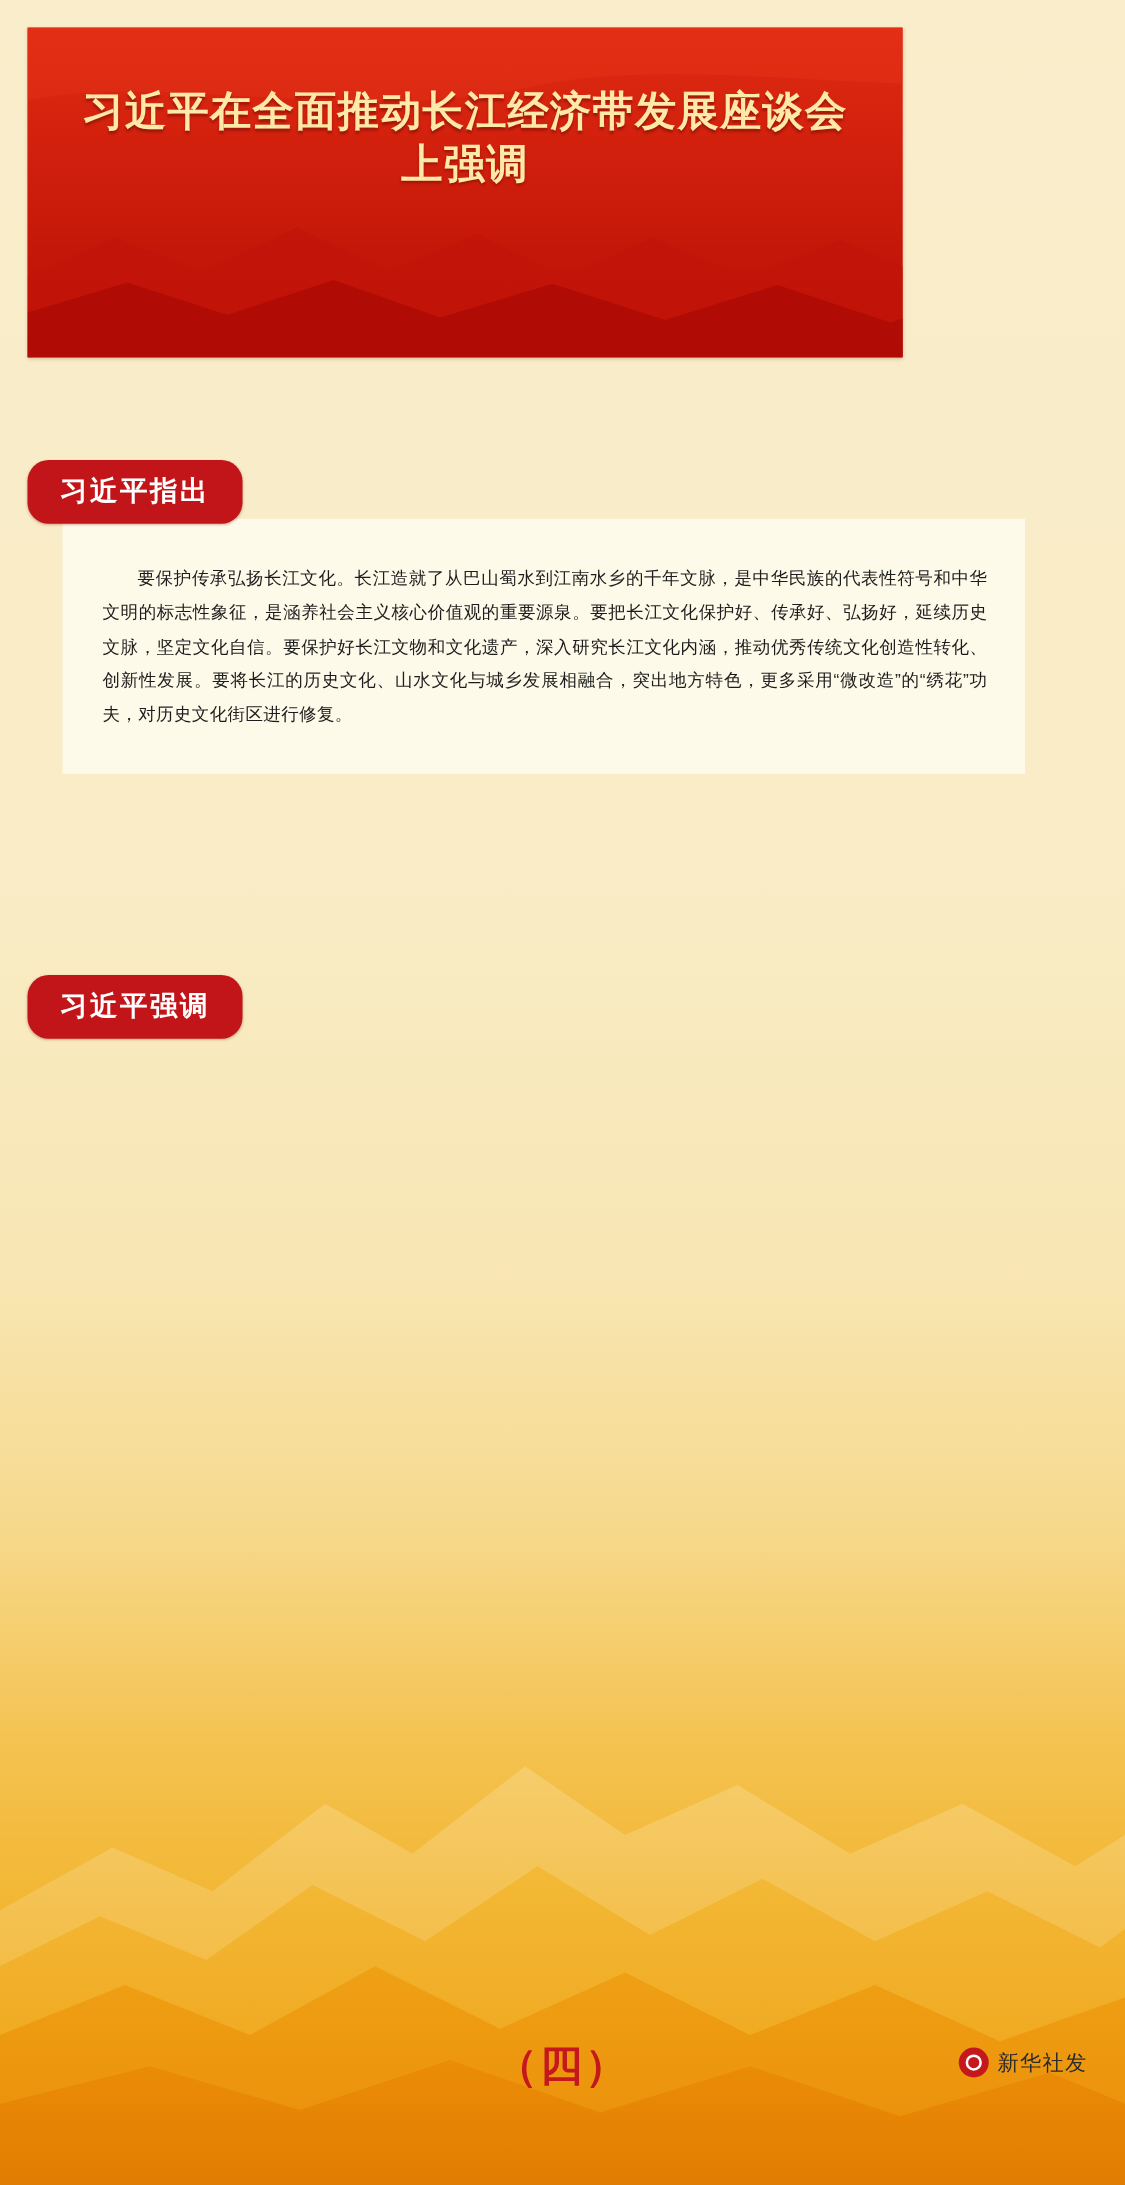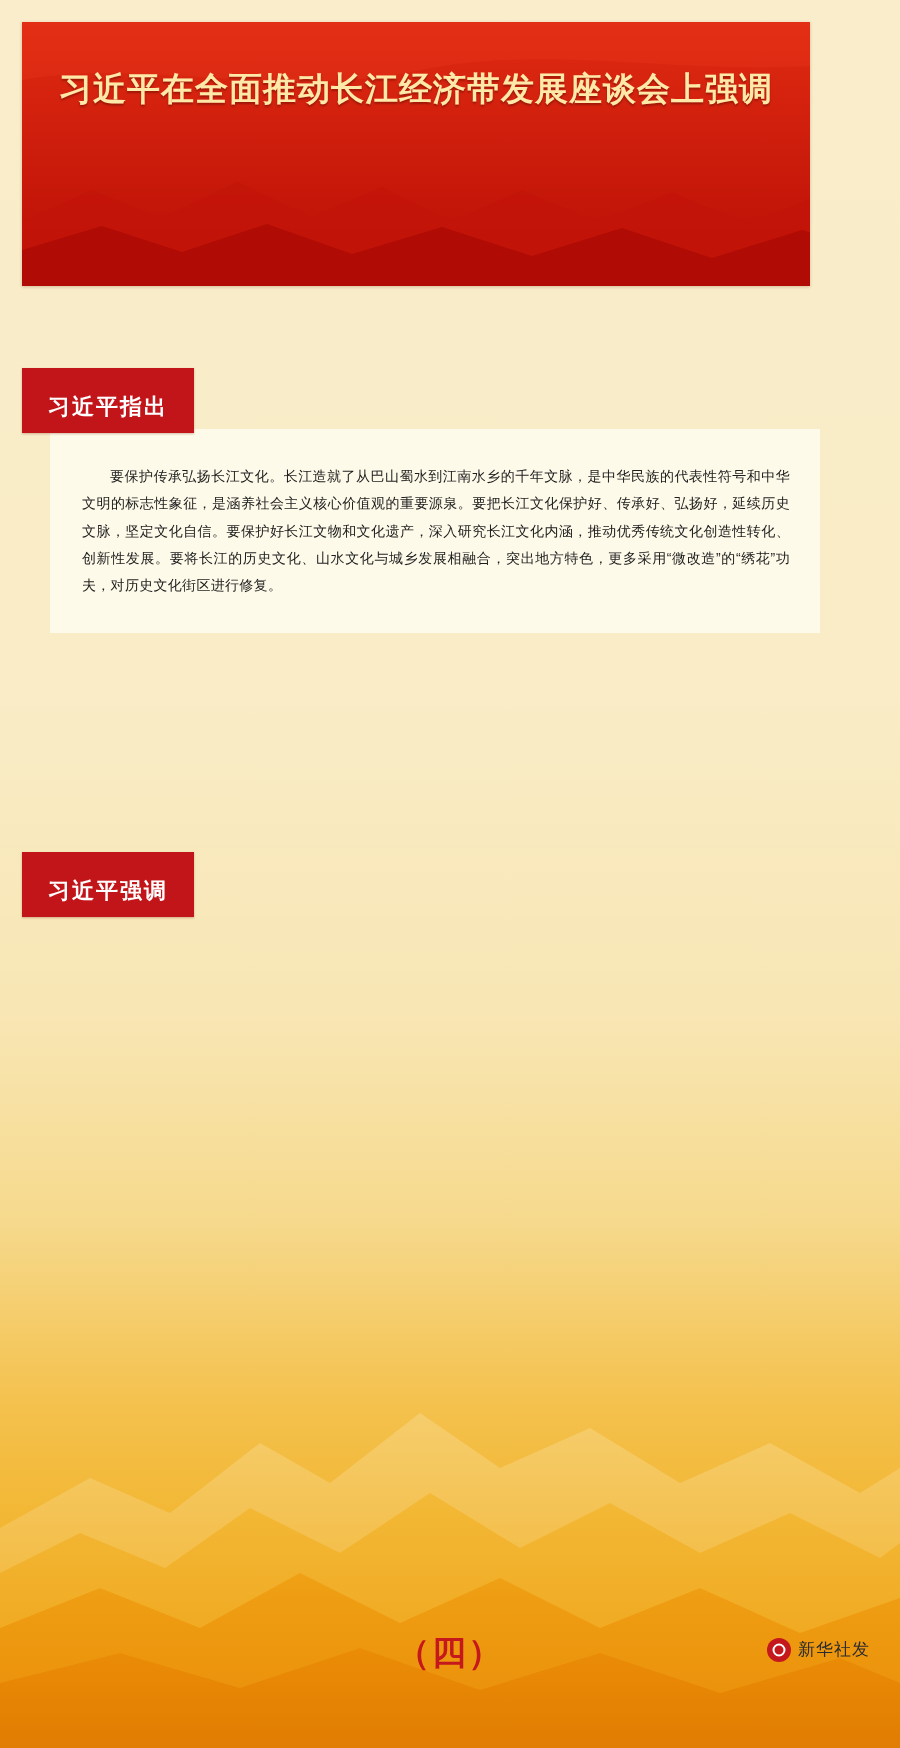--- a/index.html
+++ b/index.html
@@ -39,21 +39,21 @@
     width: 900px;
     height: 520px;
     pointer-events: none;
   }
 
   
   .header-banner {
     position: absolute;
     left: 22px;
     top: 22px;
-    width: 788px;
+    width: 700px;
     height: 264px;
     background:
       linear-gradient(180deg, #d81e06 0%, #c9150a 45%, #b30d06 100%);
     overflow: hidden;
     box-shadow: 0 1px 3px rgba(120, 40, 0, 0.25);
   }
   .header-banner .banner-deco {
     position: absolute;
     left: 0;
     top: 0;
@@ -85,23 +85,24 @@
   }
   .section-label {
     position: relative;
     z-index: 4;
     display: inline-block;
     margin-left: 0;
     background: #c2151a;
     color: #ffffff;
     font-size: 22px;
     font-weight: bold;
-    padding: 24px 26px 11px 26px;
+    padding: 10px 26px 11px 26px;
     letter-spacing: 2px;
     box-shadow: 0 1px 2px rgba(120, 30, 10, 0.3);
+    border-radius: 17px;
   }
   .section-body {
     position: relative;
     margin-top: -4px;
     margin-left: 28px;
     width: 770px;
     background: rgba(255, 253, 240, 0.82);
     padding: 34px 30px 34px 32px;
     box-sizing: border-box;
   }
@@ -109,40 +110,41 @@
     margin: 0;
     color: #1c1c1c;
     font-size: 14px;
     line-height: 1.95;
     text-align: justify;
     text-indent: 2em;
     letter-spacing: 0.3px;
   }
 
   #section-1 { top: 368px; }
-  #section-2 { top: 852px; }
+  #section-2 { top: 780px; }
 
   
   .page-number {
     position: absolute;
     left: 0;
     width: 900px;
     top: 1630px;
     text-align: center;
     color: #c4181c;
     font-size: 34px;
     font-weight: bold;
     letter-spacing: 2px;
     z-index: 5;
   }
   .agency {
     position: absolute;
     right: 30px;
     top: 1638px;
     display: flex;
+    align-items: center;
     gap: 7px;
     z-index: 5;
   }
   .agency-logo {
     width: 24px;
     height: 24px;
     border-radius: 50%;
     background: #c4181c;
     position: relative;
     flex: none;

